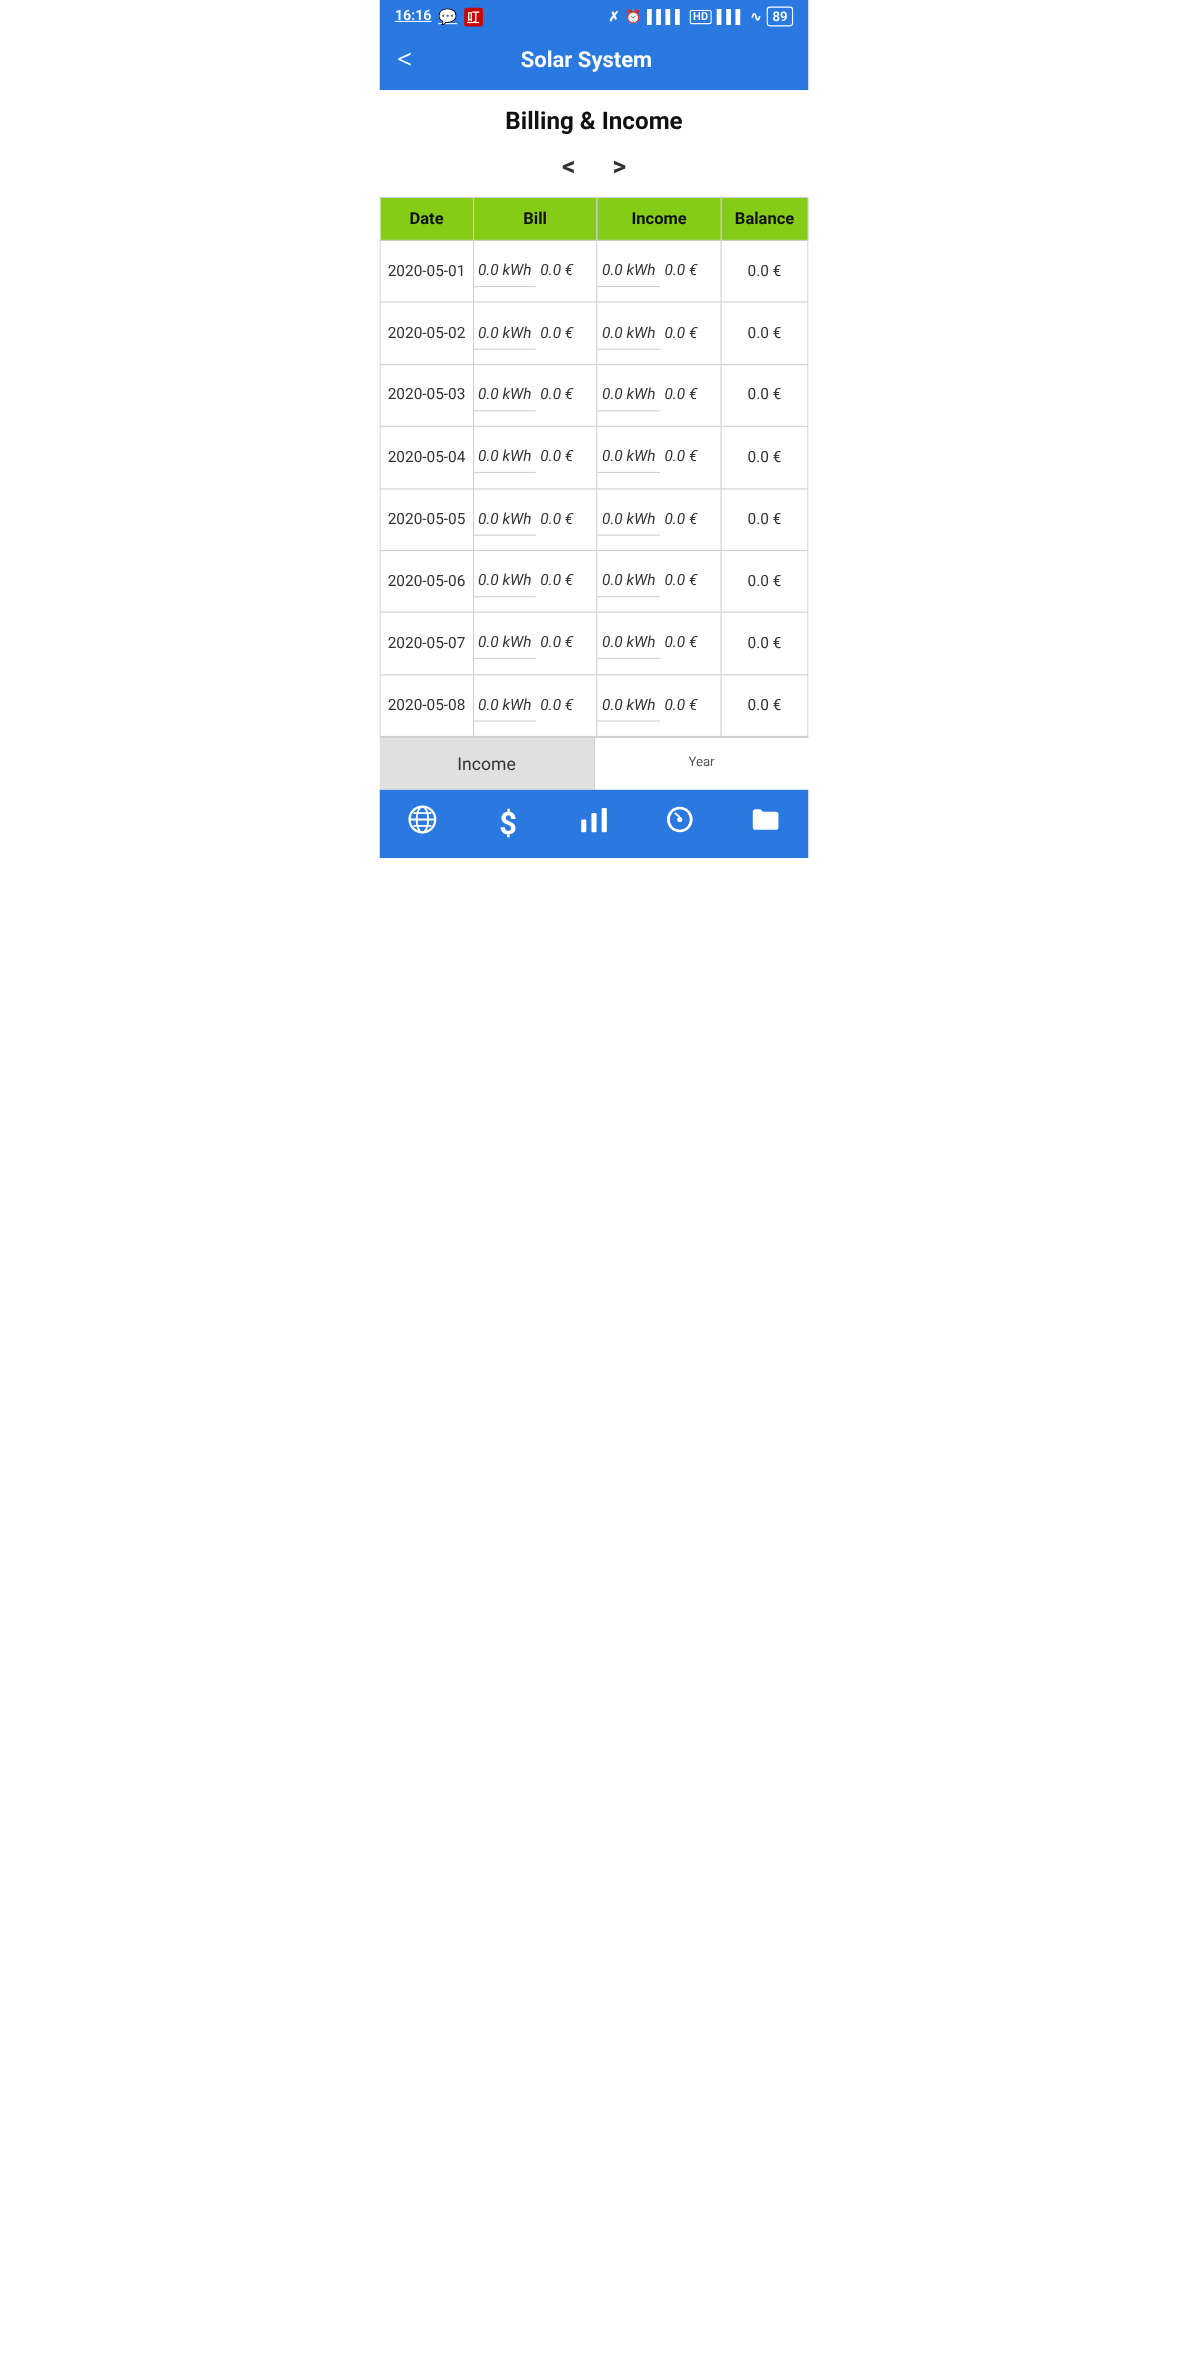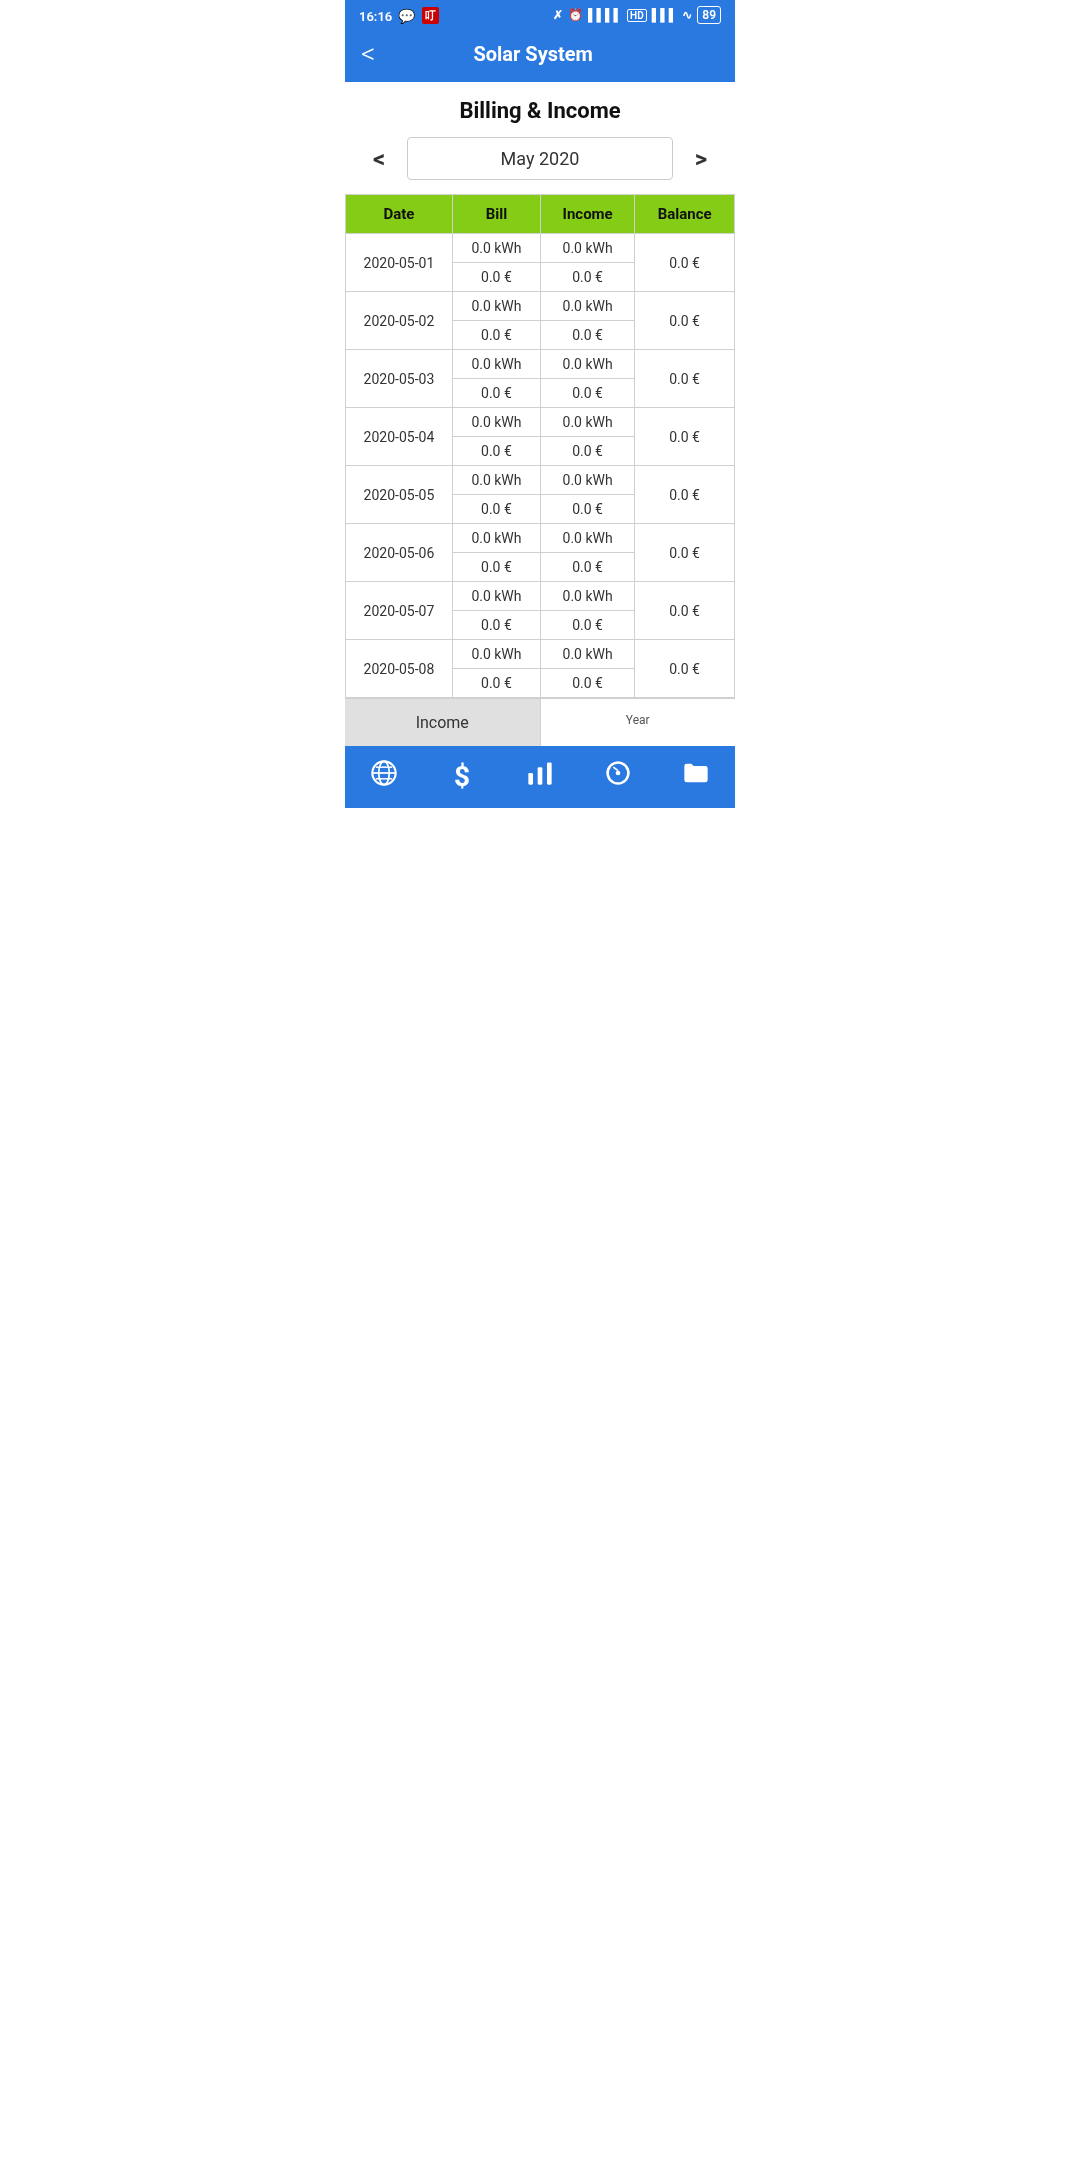--- a/index.html
+++ b/index.html
@@ -19,21 +19,21 @@
     .status-bar {
       background: #2979e0;
       color: white;
       display: flex;
       justify-content: space-between;
       align-items: center;
       padding: 6px 14px;
       font-size: 13px;
       font-weight: 600;
     }
-    .status-left { display: flex; align-items: flex-end; gap: 6px; }
+    .status-left { display: flex; align-items: flex-start; gap: 6px; text-decoration: underline; }
     .status-right { display: flex; align-items: center; gap: 5px; font-size: 12px; }
 
     
     .nav-bar {
       background: #2979e0;
       color: white;
       display: flex;
       align-items: center;
       padding: 10px 16px 14px;
     }
@@ -125,21 +125,22 @@
       color: #333;
     }
 
     .date-cell {
       padding: 8px 6px;
       font-size: 14px;
     }
 
     .sub-cell {
       display: flex;
-      flex-direction: column;
+      flex-direction: row;
+      font-style: italic;
     }
     .sub-row {
       padding: 6px 4px;
       font-size: 14px;
       text-align: center;
     }
     .sub-row:first-child {
       border-bottom: 1px solid #d0d0d0;
     }
 
@@ -237,21 +238,20 @@
   <div class="nav-title">Solar System</div>
   <div class="nav-spacer"></div>
 </div>
 
 <div class="content">
 
   <div class="page-title">Billing &amp; Income</div>
 
   <div class="month-nav">
     <div class="month-nav-arrow">&lt;</div>
-    <div class="month-nav-display">May 2020</div>
     <div class="month-nav-arrow">&gt;</div>
   </div>
 
   <table class="billing-table">
     <thead>
       <tr>
         <th>Date</th>
         <th>Bill</th>
         <th>Income</th>
         <th>Balance</th>

